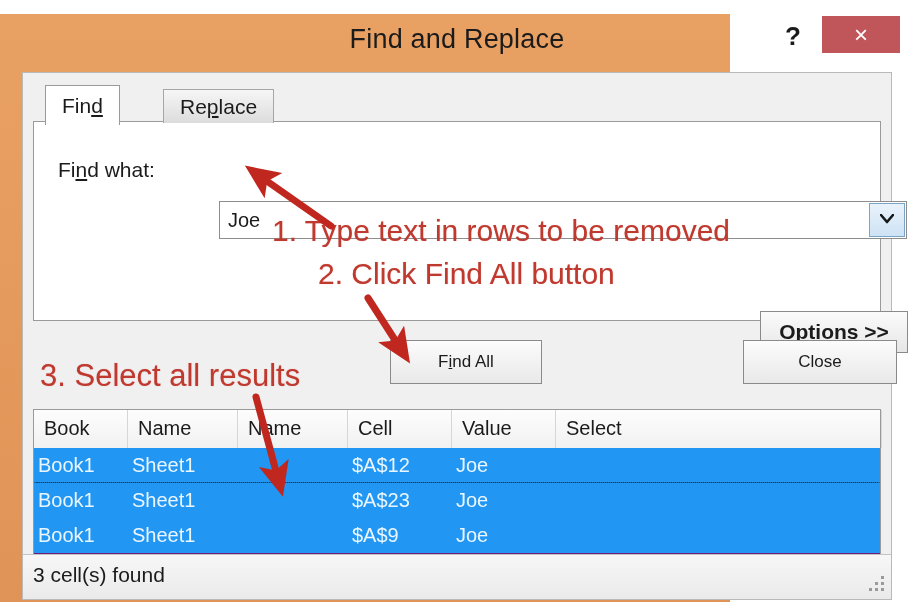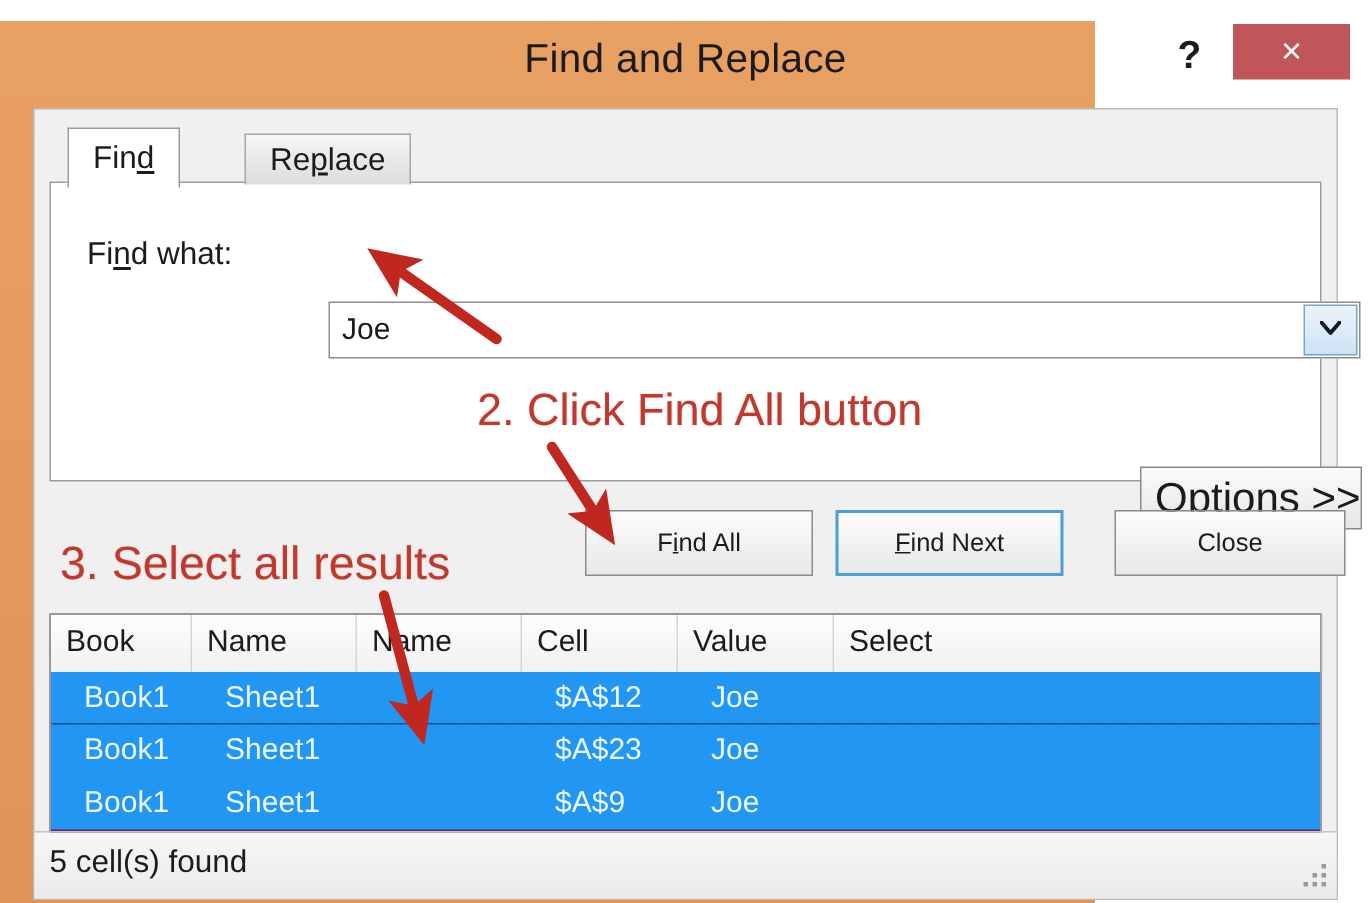--- a/index.html
+++ b/index.html
@@ -159,25 +159,26 @@
   }
   #combo-dropdown-button svg { display: block; margin: 10px auto; }
 
   #options-button {
     position: absolute;
     left: 726px; top: 189px;
     width: 148px; height: 42px;
     background: linear-gradient(180deg, #fbfbfb 0%, #e6e6e6 100%);
     border: 1px solid #8a8a8a;
     box-sizing: border-box;
-    font-size: 28px;
-    color: #1b1b1b;
-    text-align: right;
+    font-size: 21px;
+    color: #1b1b1b;
+    text-align: center;
     line-height: 40px;
     cursor: pointer;
+    font-weight: bold;
   }
 
   
   .dlg-button {
     position: absolute;
     height: 44px;
     background: linear-gradient(180deg, #fcfcfc 0%, #e8e8e8 100%);
     border: 1px solid #8a8a8a;
     box-sizing: border-box;
     font-size: 17px;
@@ -231,21 +232,21 @@
     background: #2196f3;
     cursor: pointer;
   }
   .result-row .cell {
     position: absolute;
     top: 0;
     height: 35px;
     line-height: 34px;
     font-size: 20px;
     color: #eaf6ff;
-    padding-left: 22px;
+    padding-left: 4px;
     box-sizing: border-box;
     white-space: nowrap;
   }
   .result-row.focused { box-shadow: inset 0 -1px 0 rgba(0,0,0,.25); }
   .result-row.focused::after {
     content: "";
     position: absolute;
     left: 2px; right: 2px; bottom: 0;
     border-bottom: 1px dotted #1b3d59;
   }
@@ -342,23 +343,20 @@
         </div>
       </div>
 
       <div id="options-button">
         <span>Op<span class="ul">t</span>ions &gt;&gt;</span>
       </div>
     </div>
 
     <div class="dlg-button" id="find-all-button">
       <span>F<span class="ul">i</span>nd All</span>
-    </div>
-    <div class="dlg-button" id="find-next-button">
-      <span><span class="ul">F</span>ind Next</span>
     </div>
     <div class="dlg-button" id="close-dlg-button">Close</div>
 
     <div id="results-panel">
       <div id="results-header">
         <div class="col c-book">Book</div>
         <div class="col c-sheet">Name</div>
         <div class="col c-name">Name</div>
         <div class="col c-cell">Cell</div>
         <div class="col c-value">Value</div>
@@ -387,33 +385,34 @@
           <div class="cell c-sheet">Sheet1</div>
           <div class="cell c-name"></div>
           <div class="cell c-cell">$A$9</div>
           <div class="cell c-value">Joe</div>
           <div class="cell c-formula"></div>
         </div>
       </div>
     </div>
 
     <div id="status-bar">
-      <div id="status-text">5 cell(s) found</div>
+      <div id="status-text">3 cell(s) found</div>
       <div id="resize-grip">
         <i style="left:15px; top:1px;"></i>
         <i style="left:15px; top:7px;"></i>
           <i style="left:9px; top:7px;"></i>
         <i style="left:15px; top:13px;"></i>
           <i style="left:9px; top:13px;"></i>
           <i style="left:3px; top:13px;"></i>
       </div>
     </div>
 
   </div>
 
+  <div class="annot" id="annot-step1">1. Type text in rows to be removed</div>
   <div class="annot" id="annot-step2">2. Click Find All button</div>
   <div class="annot" id="annot-step3">3. Select all results</div>
 
   <svg id="arrow-layer" viewBox="0 0 914 602" xmlns="http://www.w3.org/2000/svg">
     <defs>
       <marker id="ah" markerWidth="5" markerHeight="5" refX="3.4" refY="2.2" orient="auto" markerUnits="strokeWidth">
         <path d="M0,0 L5,2.2 L0,4.4 L1.1,2.2 z" fill="#c0271f"></path>
       </marker>
     </defs>
     <g stroke="#c0271f" stroke-width="7" fill="none" marker-end="url(#ah)" stroke-linecap="round">

